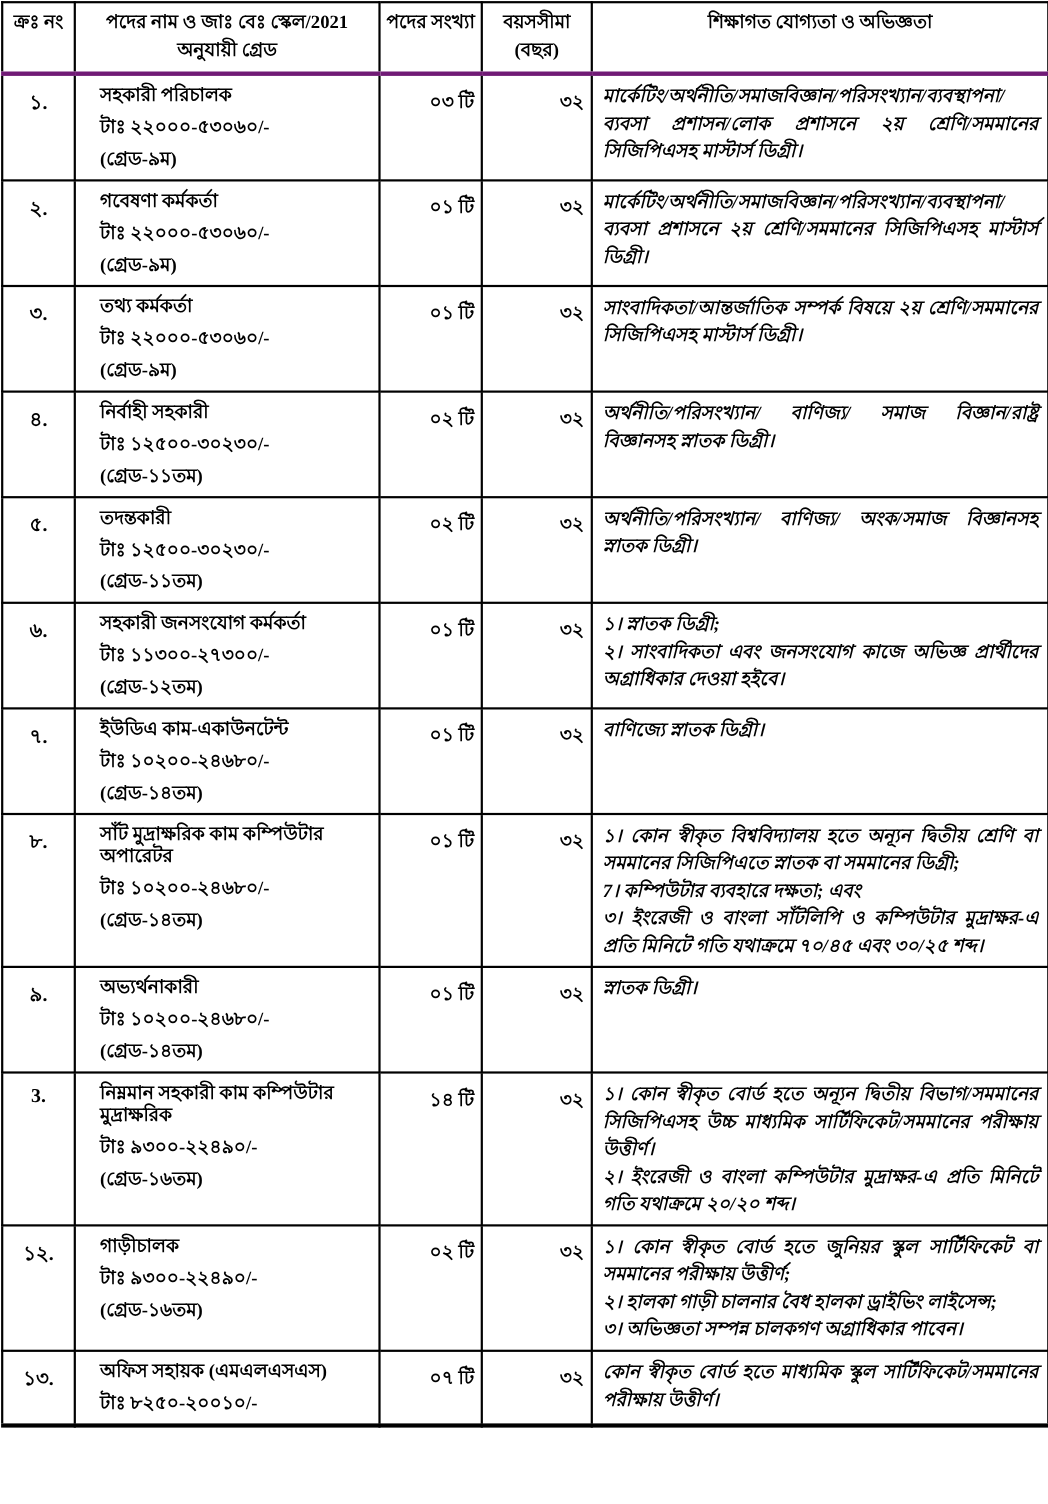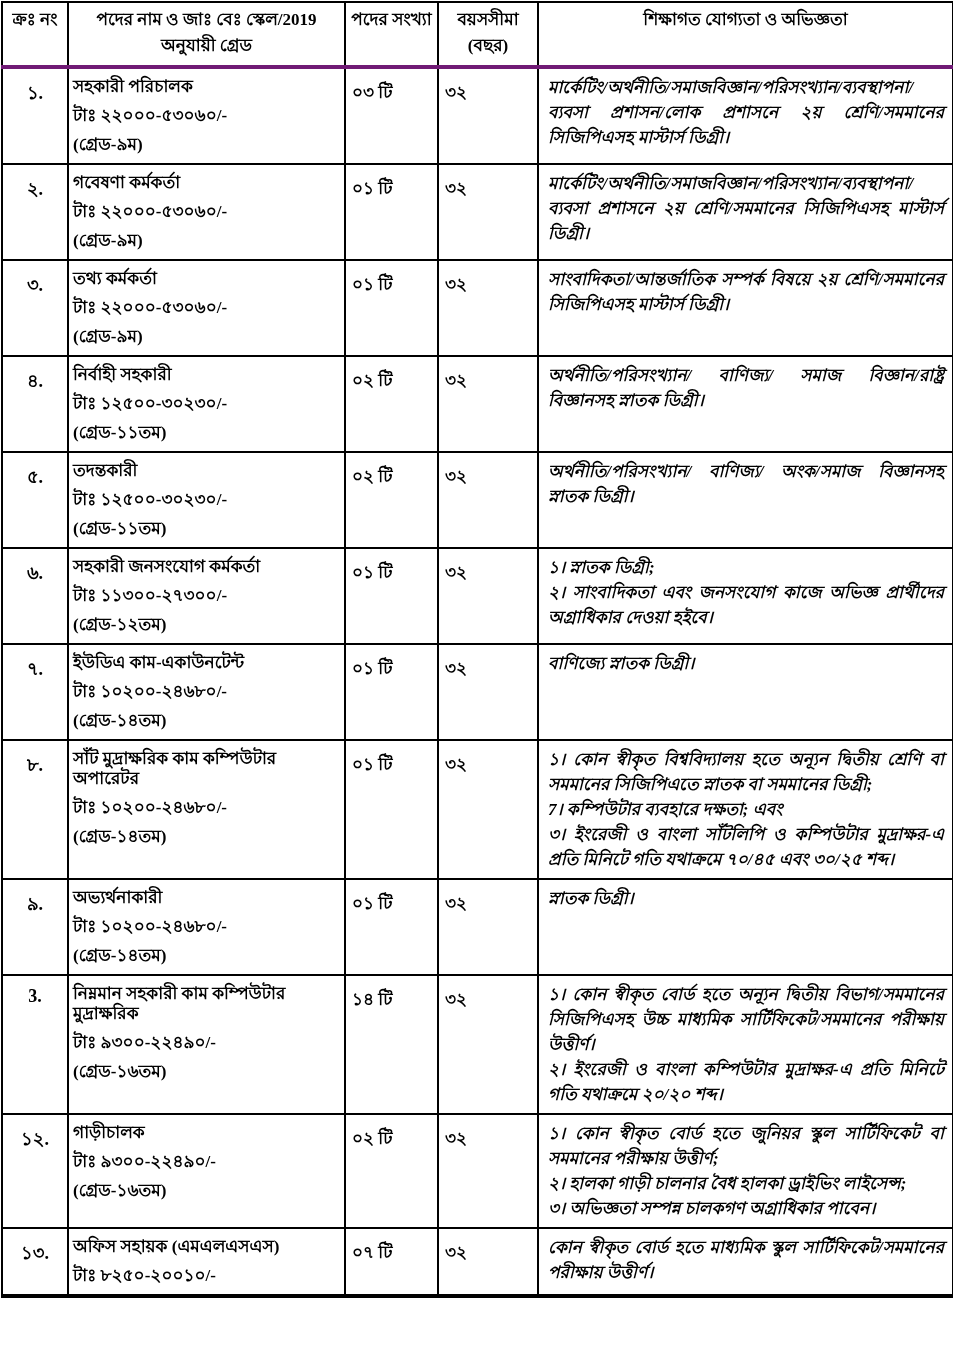--- a/index.html
+++ b/index.html
@@ -43,29 +43,29 @@
     text-align: center;
     padding: 4px 4px 6px 4px;
     line-height: 26px;
   }
   td.serial-cell {
     text-align: center;
     padding-top: 10px;
     font-size: 18px;
   }
   td.post-cell {
-    padding: 8px 8px 8px 4px;
+    padding: 8px 8px 8px 22px;
   }
   td.post-cell div {
     line-height: 20px;
     margin-bottom: 9px;
   }
   td.post-cell div:last-child { margin-bottom: 0; }
   td.count-cell, td.age-cell {
-    text-align: left;
+    text-align: right;
     padding-top: 10px;
     margin-left: 40px;
   }
   td.qual-cell {
     padding: 6px 8px 6px 9px;
   }
   td.qual-cell p {
     margin: 0;
     line-height: 25px;
     text-align: justify;
@@ -83,21 +83,21 @@
       <col class="c-count">
       <col class="c-age">
       <col class="c-qual">
     </colgroup>
     <thead>
       <tr>
           <th>
             <div>ক্রঃ নং</div>
           </th>
           <th>
-            <div>পদের নাম ও জাঃ বেঃ  স্কেল/2019</div>
+            <div>পদের নাম ও জাঃ বেঃ  স্কেল/2021</div>
             <div>অনুযায়ী গ্রেড</div>
           </th>
           <th>
             <div>পদের সংখ্যা</div>
           </th>
           <th>
             <div>বয়সসীমা</div>
             <div>(বছর)</div>
           </th>
           <th>

